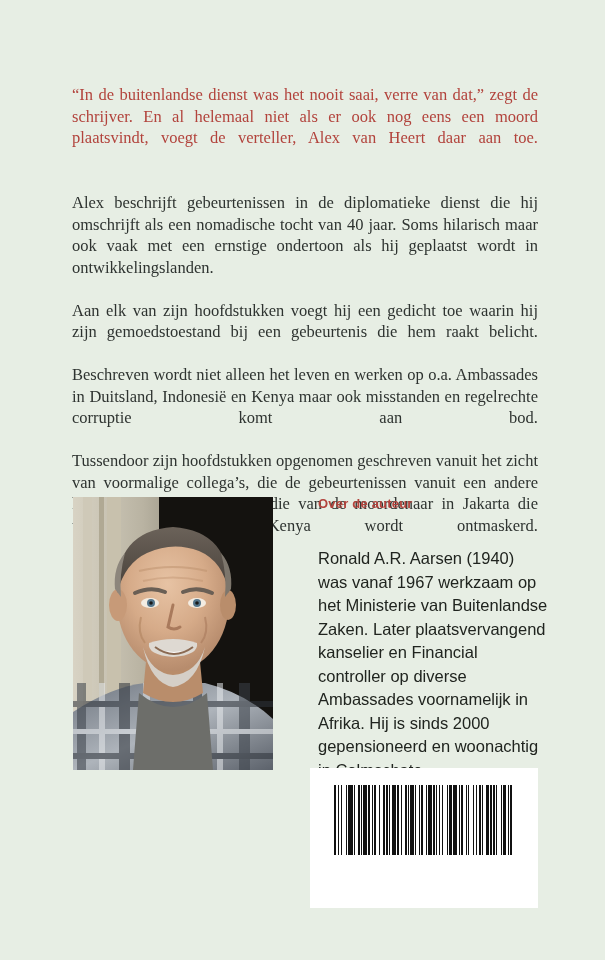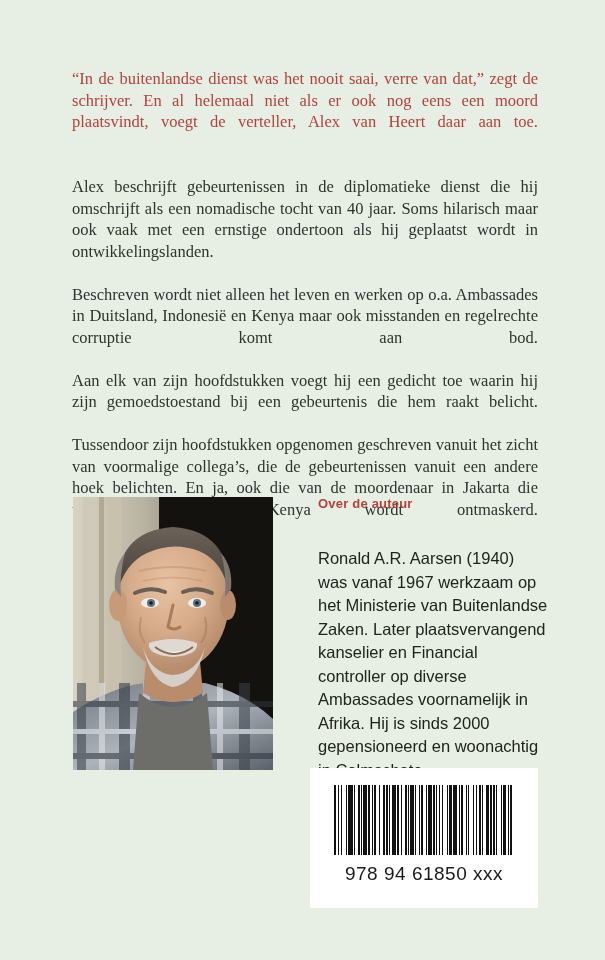--- a/index.html
+++ b/index.html
@@ -19,21 +19,21 @@
     position: relative;
     width: 605px;
     height: 960px;
     background: #e7eee4;
   }
 
   
   .blurb {
     position: absolute;
     left: 72px;
-    top: 68px;
+    top: 84px;
     width: 466px;
   }
 
   .quote-para {
     color: #b2433c;
     font-size: 16.5px;
     line-height: 21.5px;
     text-align: justify;
     font-family: "Liberation Serif", serif;
   }
@@ -146,22 +146,22 @@
 </style>
 </head>
 <body>
 
 <div class="cover">
 
   <div class="blurb">
     <p class="quote-para">“In de buitenlandse dienst was het nooit saai, verre van dat,” zegt de schrijver. En al helemaal niet als er ook nog eens een moord plaatsvindt, voegt de verteller, Alex van Heert daar aan toe.</p>
     <div class="body-block">
       <p class="body-para">Alex beschrijft gebeurtenissen in de diplomatieke dienst die hij omschrijft als een nomadische tocht van 40 jaar. Soms hilarisch maar ook vaak met een ernstige ondertoon als hij geplaatst wordt in ontwikkelingslanden.</p>
+      <p class="body-para">Aan elk van zijn hoofdstukken voegt hij een gedicht toe waarin hij zijn gemoedstoestand bij een gebeurtenis die hem raakt belicht.</p>
       <p class="body-para">Beschreven wordt niet alleen het leven en werken op o.a. Ambassades in Duitsland, Indonesië en Kenya maar ook misstanden en regelrechte corruptie komt aan bod.</p>
-      <p class="body-para">Aan elk van zijn hoofdstukken voegt hij een gedicht toe waarin hij zijn gemoedstoestand bij een gebeurtenis die hem raakt belicht.</p>
       <p class="body-para gap-para">Tussendoor zijn hoofdstukken opgenomen geschreven vanuit het zicht van voormalige collega’s, die de gebeurtenissen vanuit een andere hoek belichten. En ja, ook die van de moordenaar in Jakarta die uiteindelijk in Kenya wordt ontmaskerd.</p>
     </div>
   </div>
 
   <div class="author-photo">
     <svg viewBox="0 0 200 273" preserveAspectRatio="none" aria-hidden="true">
       <defs>
         <linearGradient id="wallg" x1="0" y1="0" x2="1" y2="0">
           <stop offset="0%" stop-color="#d8d3c4"></stop>
           <stop offset="35%" stop-color="#b9b3a2"></stop>
@@ -345,16 +345,15 @@
         <div class="bar" style="flex: 3 0 0px; background: rgb(255, 255, 255);"></div>
         <div class="bar" style="flex: 1 0 0px; background: rgb(17, 17, 17);"></div>
         <div class="bar" style="flex: 1 0 0px; background: rgb(255, 255, 255);"></div>
         <div class="bar" style="flex: 2 0 0px; background: rgb(17, 17, 17);"></div>
         <div class="bar" style="flex: 2 0 0px; background: rgb(255, 255, 255);"></div>
         <div class="bar" style="flex: 1 0 0px; background: rgb(17, 17, 17);"></div>
         <div class="bar" style="flex: 1 0 0px; background: rgb(255, 255, 255);"></div>
         <div class="bar" style="flex: 1 0 0px; background: rgb(17, 17, 17);"></div>
         <div class="bar" style="flex: 2 0 0px; background: rgb(255, 255, 255);"></div>
       </div>
-    <div class="barcode-number">978 94 61850 xxx</div>
   </div>
 
 </div>
 
 </body></html>

